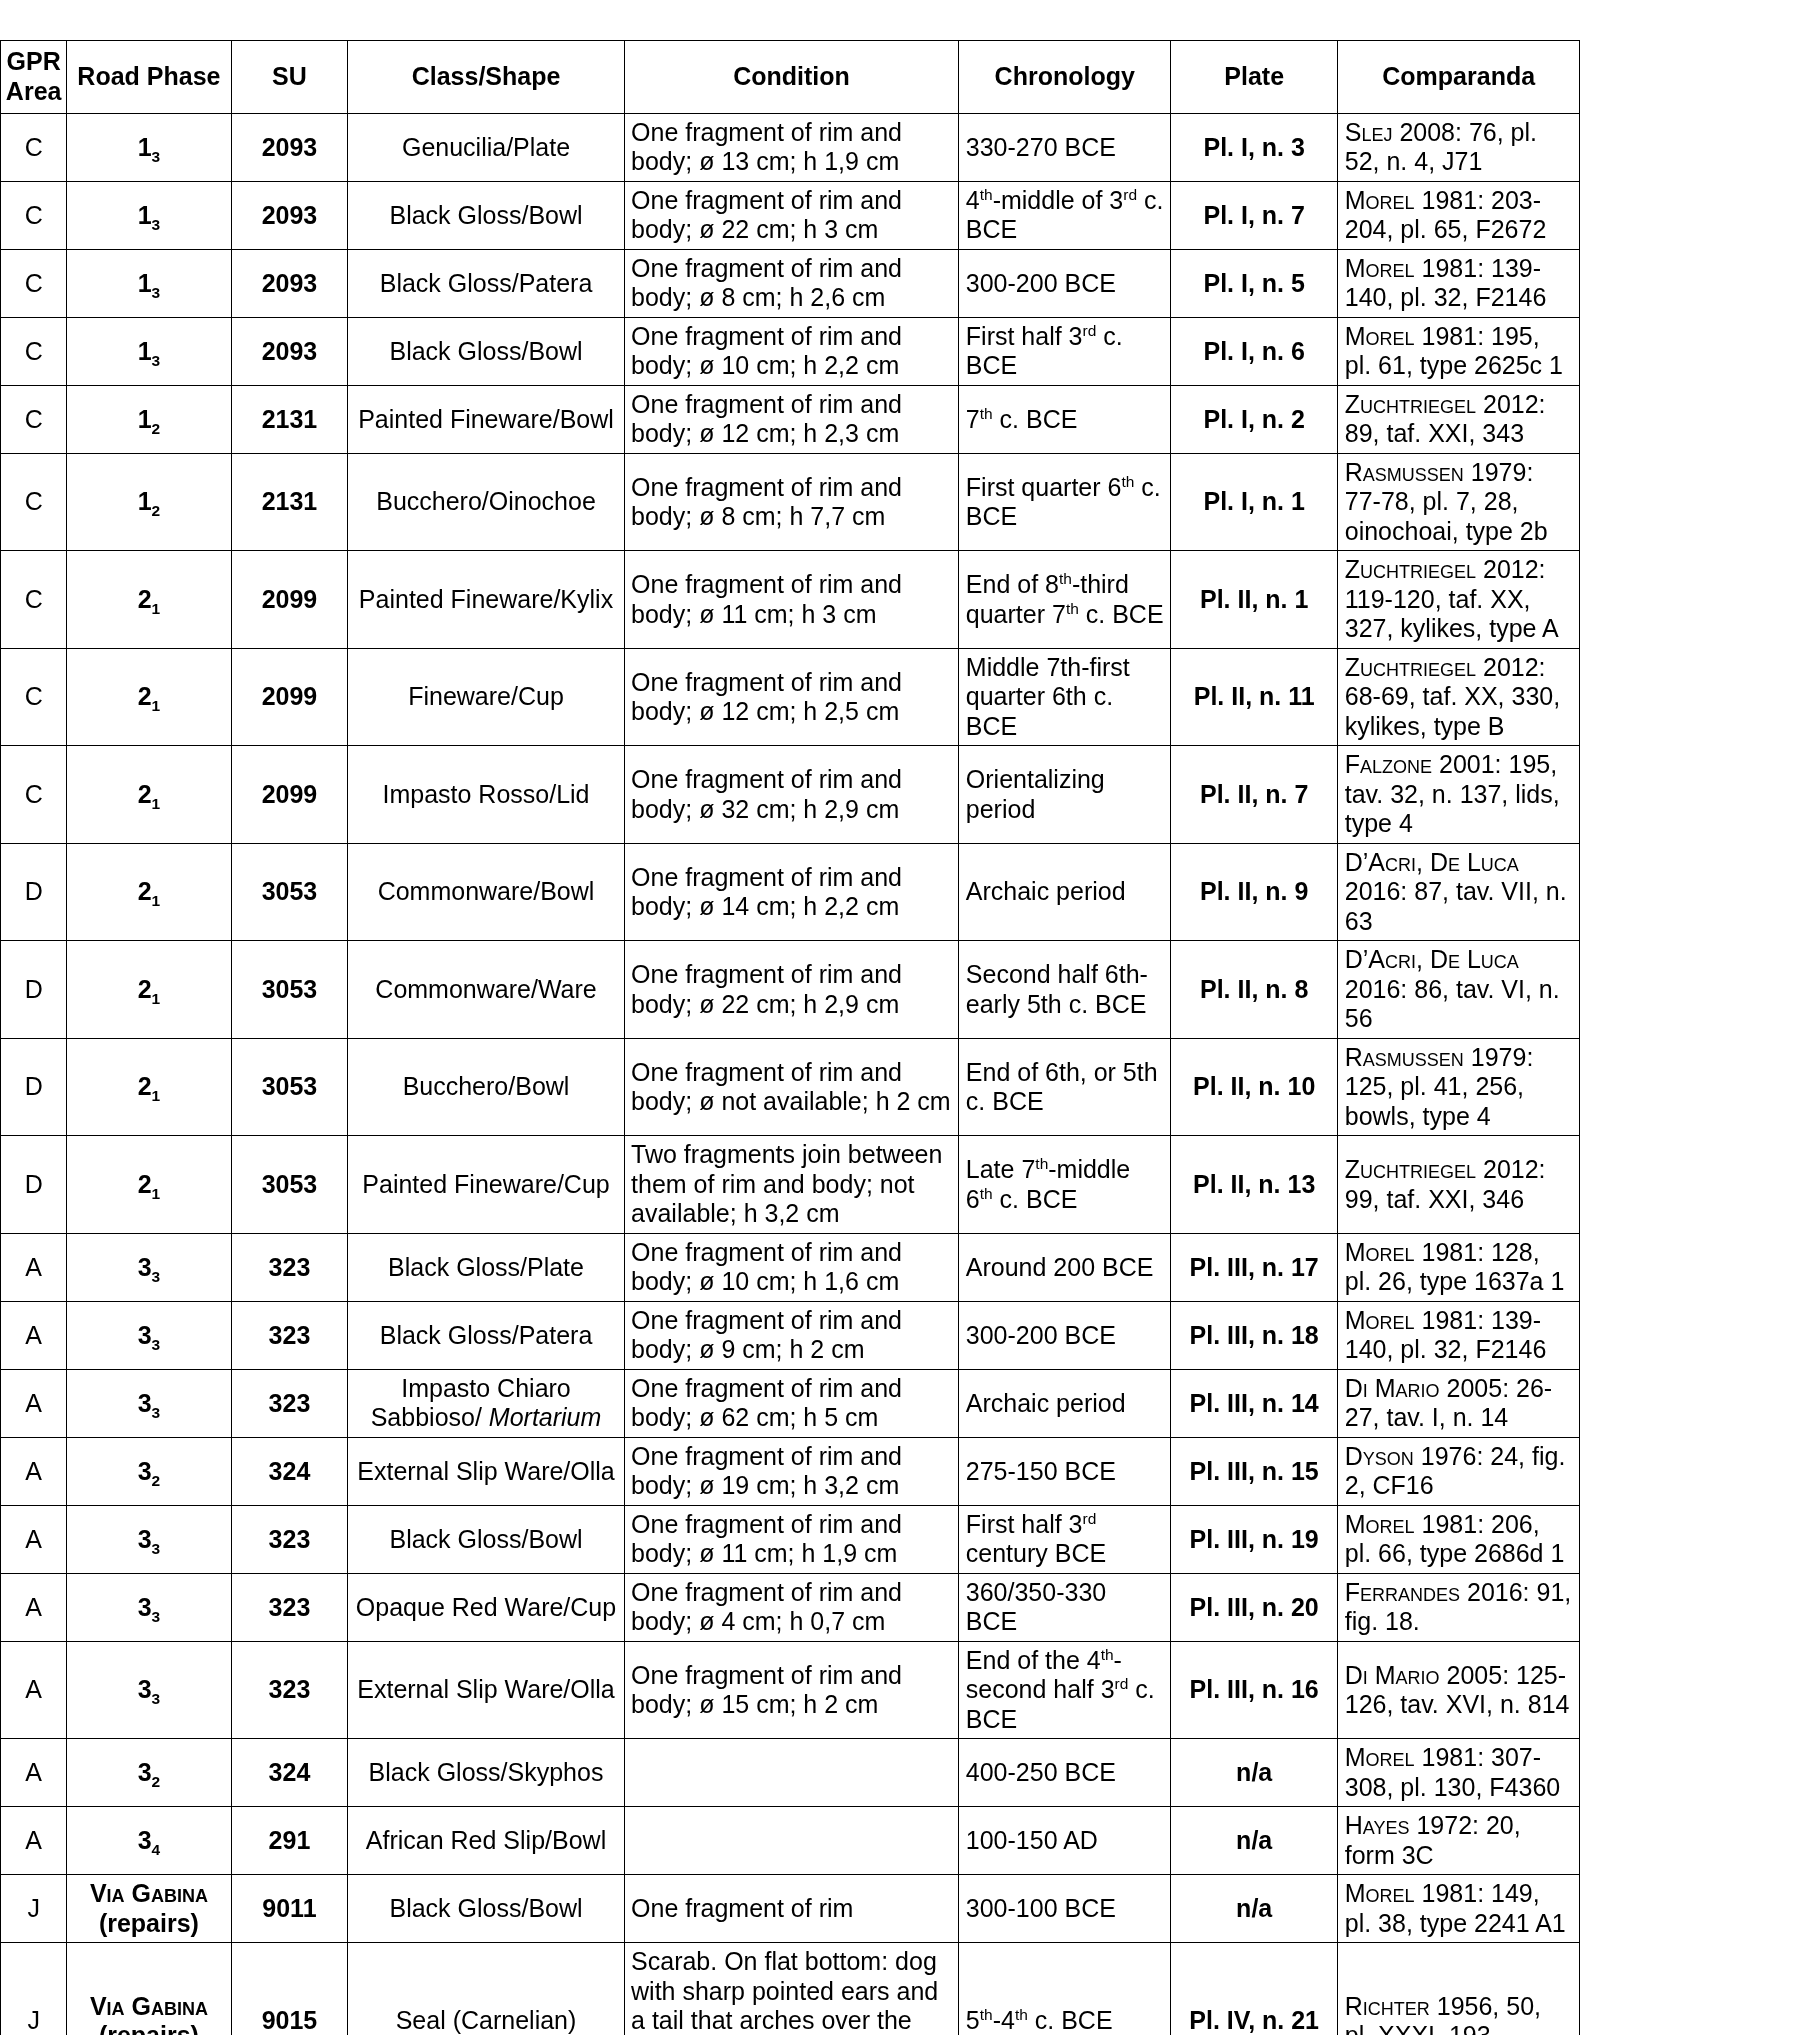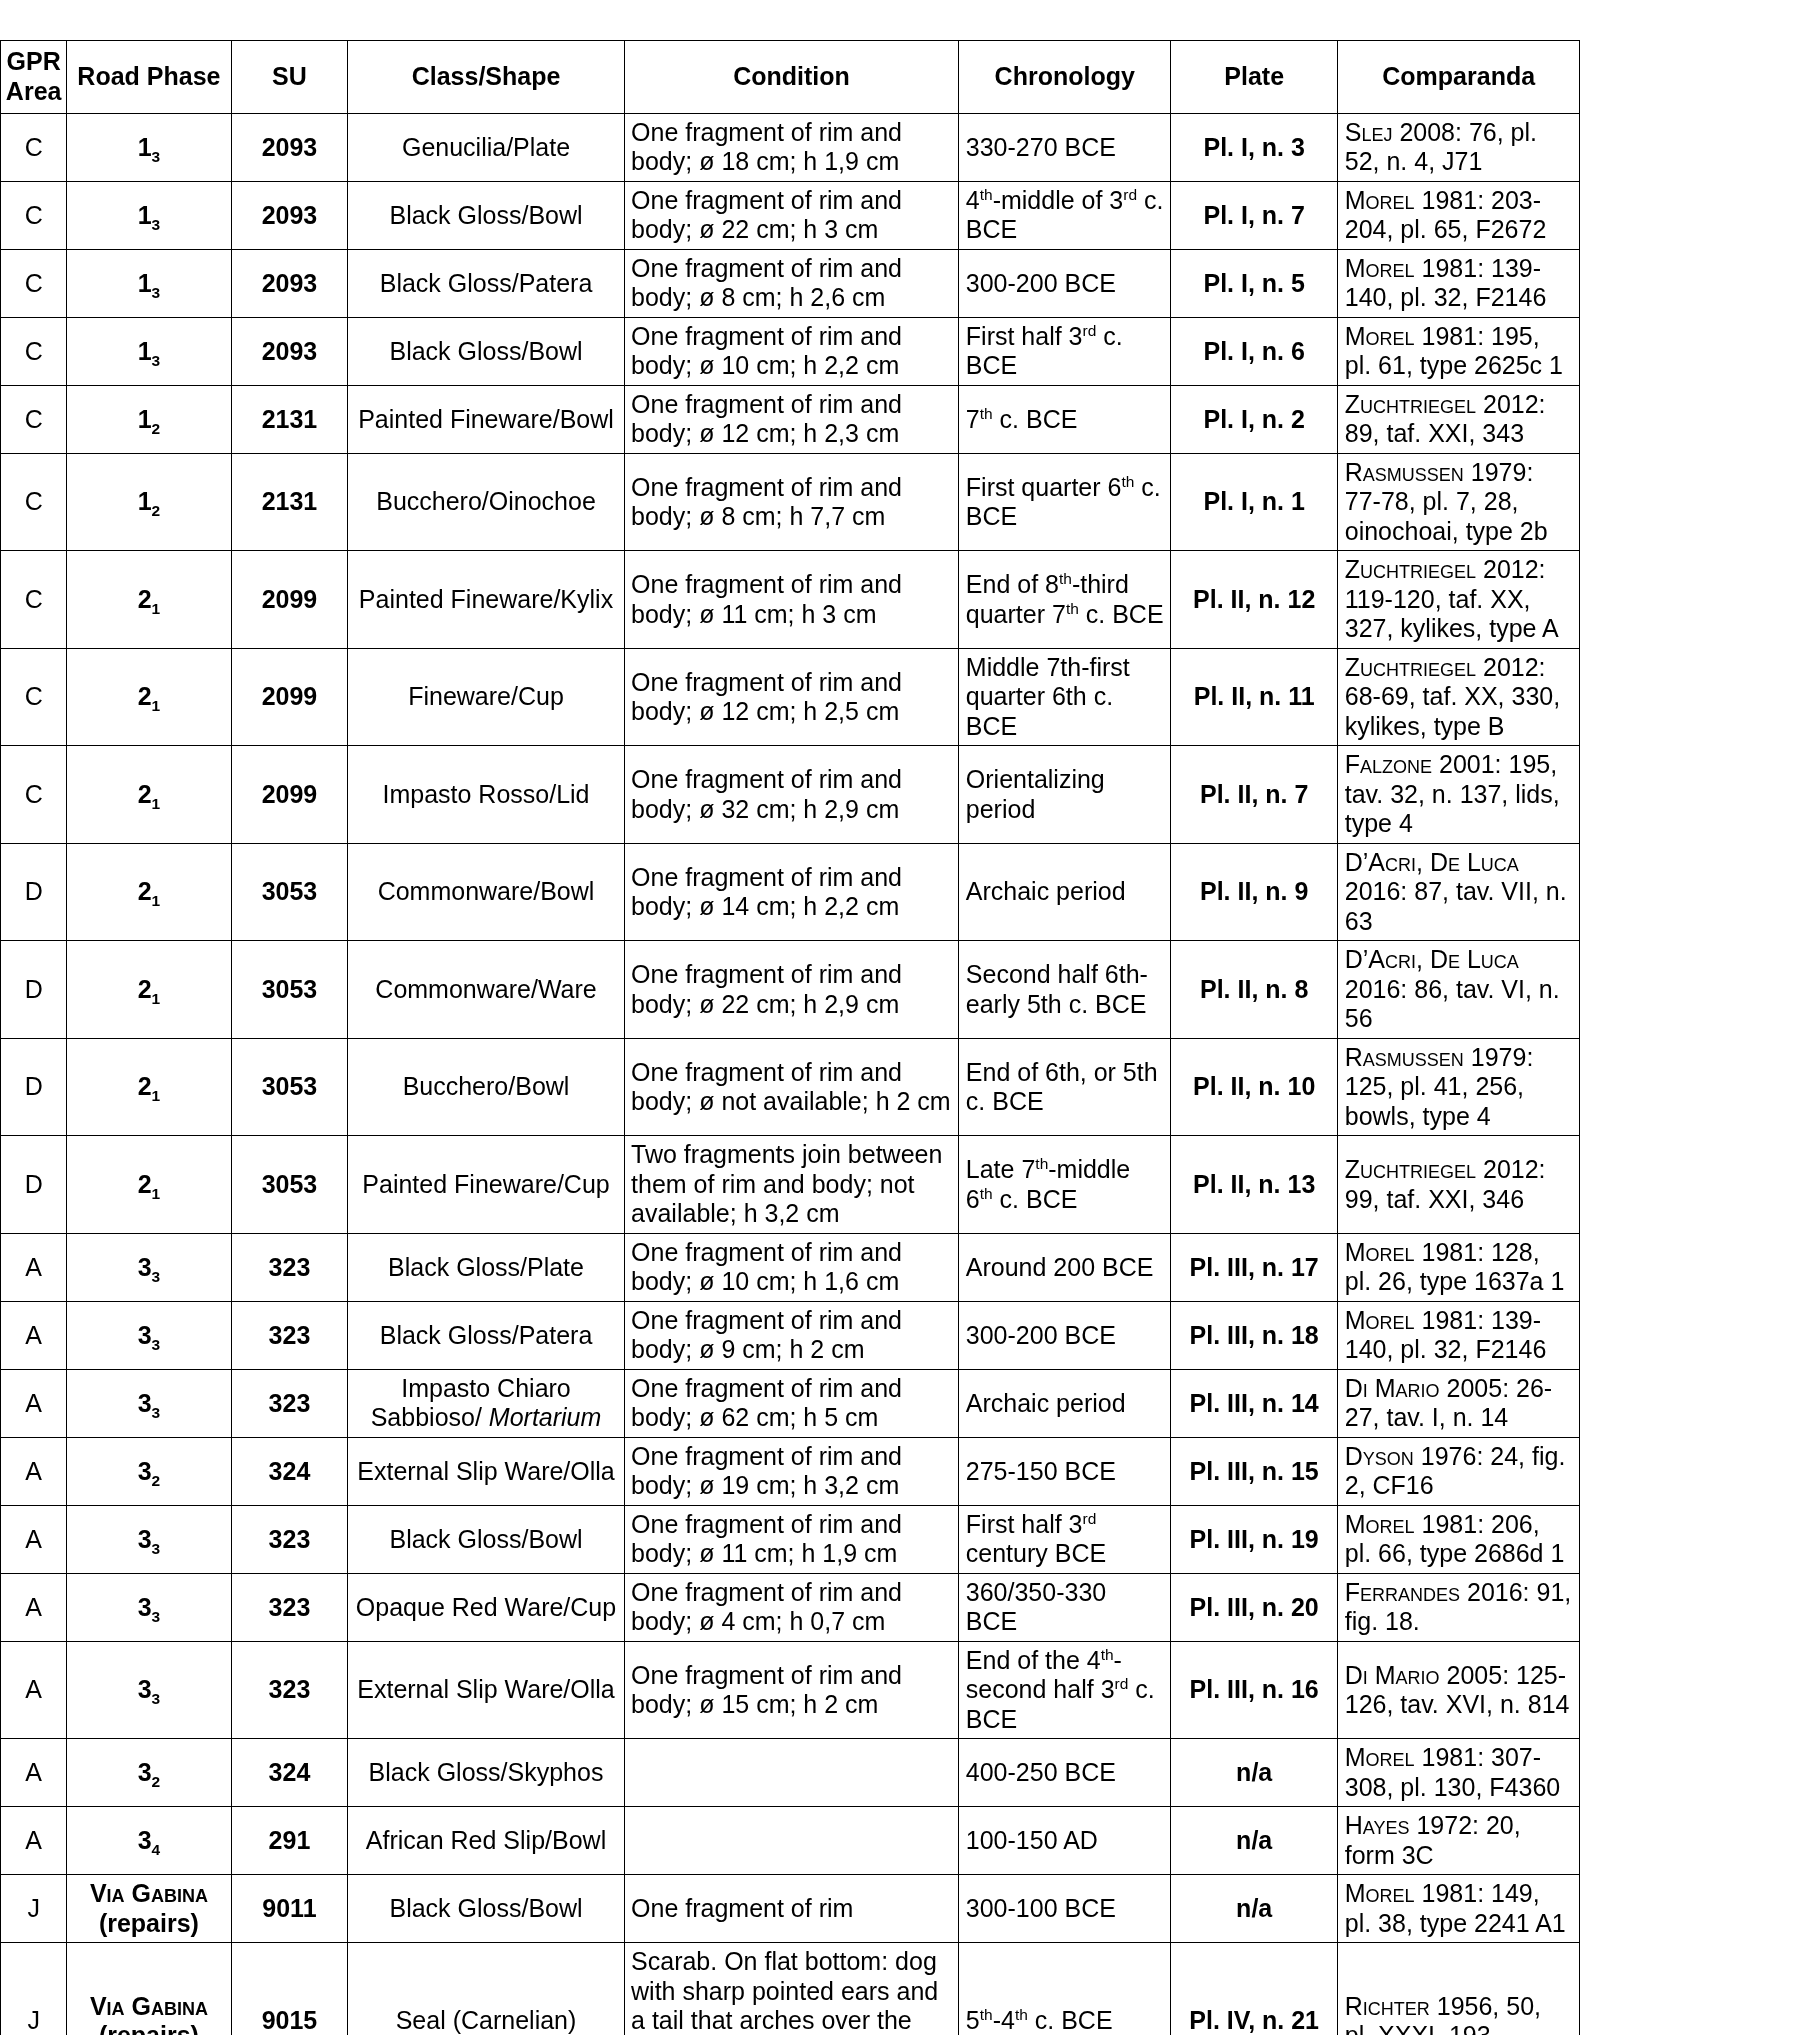--- a/index.html
+++ b/index.html
@@ -73,21 +73,21 @@
         <th>Plate</th>
         <th>Comparanda</th>
       </tr>
     </thead>
     <tbody>
         <tr>
           <td class="col-area">C</td>
           <td class="col-phase">1<sub>3</sub></td>
           <td class="col-su">2093</td>
           <td class="col-class_shape">Genucilia/Plate</td>
-          <td class="col-condition">One fragment of rim and body; ø 18 cm; h 1,9 cm</td>
+          <td class="col-condition">One fragment of rim and body; ø 13 cm; h 1,9 cm</td>
           <td class="col-chronology">330-270 BCE</td>
           <td class="col-plate">Pl. I, n. 3</td>
           <td class="col-comparanda"><span class="sc">Slej</span> 2008: 76, pl. 52, n. 4, J71</td>
         </tr>
         <tr>
           <td class="col-area">C</td>
           <td class="col-phase">1<sub>3</sub></td>
           <td class="col-su">2093</td>
           <td class="col-class_shape">Black Gloss/Bowl</td>
           <td class="col-condition">One fragment of rim and body; ø 22 cm; h 3 cm</td>
@@ -135,21 +135,21 @@
           <td class="col-plate">Pl. I, n. 1</td>
           <td class="col-comparanda"><span class="sc">Rasmussen</span> 1979: 77-78, pl. 7, 28, oinochoai, type 2b</td>
         </tr>
         <tr>
           <td class="col-area">C</td>
           <td class="col-phase">2<sub>1</sub></td>
           <td class="col-su">2099</td>
           <td class="col-class_shape">Painted Fineware/Kylix</td>
           <td class="col-condition">One fragment of rim and body; ø 11 cm; h 3 cm</td>
           <td class="col-chronology">End of 8<sup>th</sup>-third quarter 7<sup>th</sup> c. BCE</td>
-          <td class="col-plate">Pl. II, n. 12</td>
+          <td class="col-plate">Pl. II, n. 1</td>
           <td class="col-comparanda"><span class="sc">Zuchtriegel</span> 2012: 119-120, taf. XX, 327, kylikes, type A</td>
         </tr>
         <tr>
           <td class="col-area">C</td>
           <td class="col-phase">2<sub>1</sub></td>
           <td class="col-su">2099</td>
           <td class="col-class_shape">Fineware/Cup</td>
           <td class="col-condition">One fragment of rim and body; ø 12 cm; h 2,5 cm</td>
           <td class="col-chronology">Middle 7th-first quarter 6th c. BCE</td>
           <td class="col-plate">Pl. II, n. 11</td>

